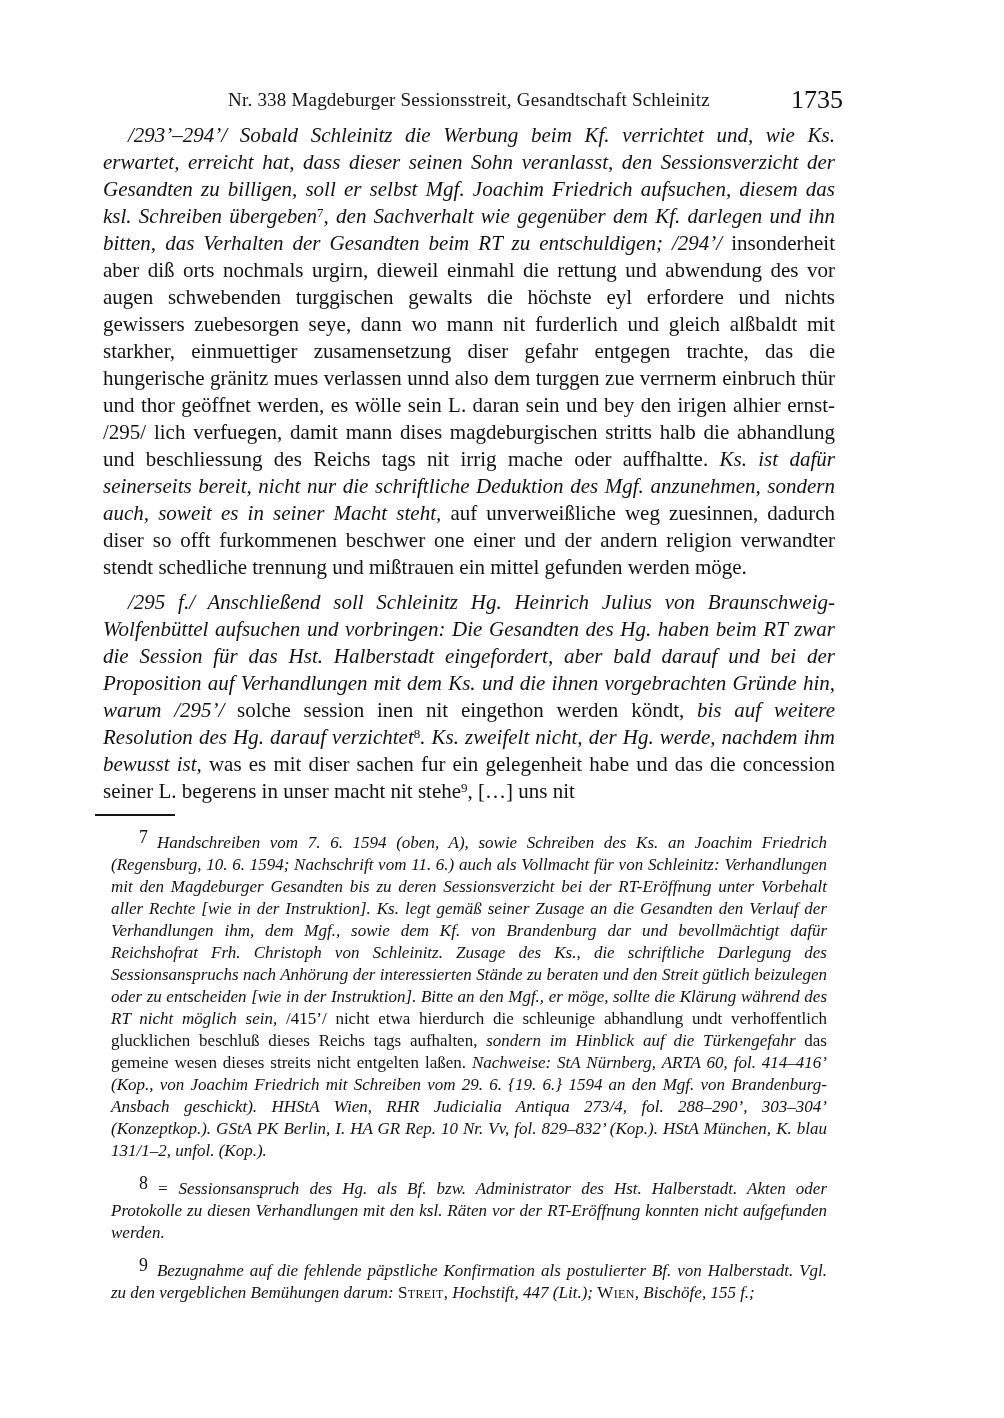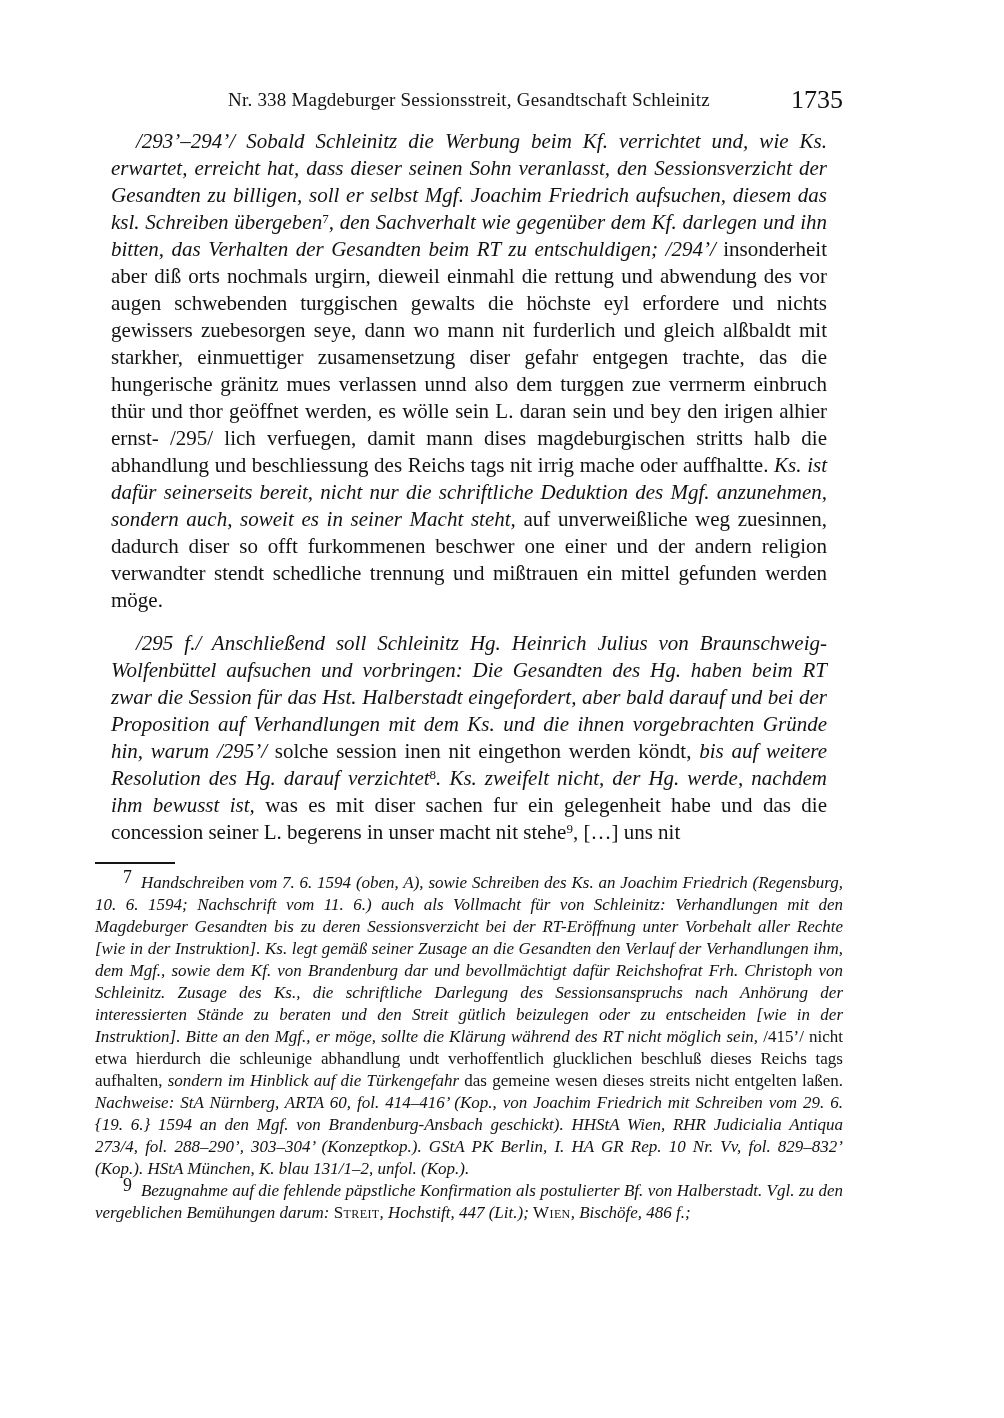--- a/index.html
+++ b/index.html
@@ -43,21 +43,21 @@
     bottom: -1px;
     font-size: 26px;
     line-height: 26px;
   }
   .main {
     font-size: 21px;
     line-height: 27px;
     text-align: justify;
   }
   .para {
-    margin: 16px;
+    margin: 8px;
     text-indent: 25px;
     font-family: Liberation Serif, serif;
   }
   .seg-i { font-style: italic; }
   .seg-r { font-style: normal; }
   .seg-sup {
     font-style: normal;
     font-size: 0.62em;
     vertical-align: 0.5em;
     line-height: 0;
@@ -72,21 +72,21 @@
     height: 0;
     border-top: 2px solid #141414;
     margin: 9px 0 8px 0;
   }
   .footnotes {
     font-size: 17px;
     line-height: 22px;
     text-align: justify;
   }
   .fn {
-    margin: 0;
+    margin: 16px;
     text-indent: 28px;
   }
   .fn-num {
     font-style: normal;
     font-size: 1.05em;
     position: relative;
     top: -0.28em;
     padding-right: 9px;
     line-height: 0;
   }
@@ -103,16 +103,17 @@
 
   <div class="main">
     <p class="para"><span class="seg-i">/293’–294’/ Sobald Schleinitz die Werbung beim Kf. verrichtet und, wie Ks. erwartet, erreicht hat, dass dieser seinen Sohn veranlasst, den Sessionsverzicht der Gesandten zu billigen, soll er selbst Mgf. Joachim Friedrich aufsuchen, diesem das ksl. Schreiben übergeben</span><span class="seg-sup">7</span><span class="seg-i">, den Sachverhalt wie gegenüber dem Kf. darlegen und ihn bitten, das Verhalten der Gesandten beim RT zu entschuldigen; /294’/ </span><span class="seg-r">insonderheit aber diß orts nochmals urgirn, dieweil einmahl die rettung und abwendung des vor augen schwebenden turggischen gewalts die höchste eyl erfordere und nichts gewissers zuebesorgen seye, dann wo mann nit furderlich und gleich alßbaldt mit starkher, einmuettiger zusamensetzung diser gefahr entgegen trachte, das die hungerische gränitz mues verlassen unnd also dem turggen zue verrnerm einbruch thür und thor geöffnet werden, es wölle sein L. daran sein und bey den irigen alhier ernst- /295/ lich verfuegen, damit mann dises magdeburgischen stritts halb die abhandlung und beschliessung des Reichs tags nit irrig mache oder auffhaltte. </span><span class="seg-i">Ks. ist dafür seinerseits bereit, nicht nur die schriftliche Deduktion des Mgf. anzunehmen, sondern auch, soweit es in seiner Macht steht, </span><span class="seg-r">auf unverweißliche weg zuesinnen, dadurch diser so offt furkommenen beschwer one einer und der andern religion verwandter stendt schedliche trennung und mißtrauen ein mittel gefunden werden möge.</span></p>
     <p class="para"><span class="seg-i">/295 f./ Anschließend soll Schleinitz Hg. Heinrich Julius von Braunschweig-Wolfenbüttel aufsuchen und vorbringen: Die Gesandten des Hg. haben beim RT zwar die Session für das Hst. Halberstadt eingefordert, aber bald darauf und bei der Proposition auf Verhandlungen mit dem Ks. und die ihnen vorgebrachten Gründe hin, warum /295’/ </span><span class="seg-r">solche session inen nit eingethon werden köndt, </span><span class="seg-i">bis auf weitere Resolution des Hg. darauf verzichtet</span><span class="seg-sup">8</span><span class="seg-i">. Ks. zweifelt nicht, der Hg. werde, nachdem ihm bewusst ist, </span><span class="seg-r">was es mit diser sachen fur ein gelegenheit habe und das die concession seiner L. begerens in unser macht nit stehe</span><span class="seg-sup">9</span><span class="seg-r">, […] uns nit</span></p>
   </div>
 
   <div class="fn-rule"></div>
 
   <div class="footnotes">
     <p class="fn"><span class="fn-num">7</span><span><span class="seg-i">Handschreiben vom 7. 6. 1594 (oben, A), sowie Schreiben des Ks. an Joachim Friedrich (Regensburg, 10. 6. 1594; Nachschrift vom 11. 6.) auch als Vollmacht für von Schleinitz: Verhandlungen mit den Magdeburger Gesandten bis zu deren Sessionsverzicht bei der RT-Eröffnung unter Vorbehalt aller Rechte [wie in der Instruktion]. Ks. legt gemäß seiner Zusage an die Gesandten den Verlauf der Verhandlungen ihm, dem Mgf., sowie dem Kf. von Brandenburg dar und bevollmächtigt dafür Reichshofrat Frh. Christoph von Schleinitz. Zusage des Ks., die schriftliche Darlegung des Sessionsanspruchs nach Anhörung der interessierten Stände zu beraten und den Streit gütlich beizulegen oder zu entscheiden [wie in der Instruktion]. Bitte an den Mgf., er möge, sollte die Klärung während des RT nicht möglich sein, </span><span class="seg-r">/415’/ nicht etwa hierdurch die schleunige abhandlung undt verhoffentlich glucklichen beschluß dieses Reichs tags aufhalten, </span><span class="seg-i">sondern im Hinblick auf die Türkengefahr </span><span class="seg-r">das gemeine wesen dieses streits nicht entgelten laßen. </span><span class="seg-i">Nachweise: StA Nürnberg, ARTA 60, fol. 414–416’ (Kop., von Joachim Friedrich mit Schreiben vom 29. 6. {19. 6.} 1594 an den Mgf. von Brandenburg-Ansbach geschickt). HHStA Wien, RHR Judicialia Antiqua 273/4, fol. 288–290’, 303–304’ (Konzeptkop.). GStA PK Berlin, I. HA GR Rep. 10 Nr. Vv, fol. 829–832’ (Kop.). HStA München, K. blau 131/1–2, unfol. (Kop.).</span></span></p>
-    <p class="fn"><span class="fn-num">9</span><span><span class="seg-i">Bezugnahme auf die fehlende päpstliche Konfirmation als postulierter Bf. von Halberstadt. Vgl. zu den vergeblichen Bemühungen darum: </span><span class="seg-sc">Streit</span><span class="seg-i">, Hochstift, 447 (Lit.); </span><span class="seg-sc">Wien</span><span class="seg-i">, Bischöfe, 486 f.;</span></span></p>
+    <p class="fn"><span class="fn-num">8</span><span><span class="seg-i">= Sessionsanspruch des Hg. als Bf. bzw. Administrator des Hst. Halberstadt. Akten oder Protokolle zu diesen Verhandlungen mit den ksl. Räten vor der RT-Eröffnung konnten nicht aufgefunden werden.</span></span></p>
+    <p class="fn"><span class="fn-num">9</span><span><span class="seg-i">Bezugnahme auf die fehlende päpstliche Konfirmation als postulierter Bf. von Halberstadt. Vgl. zu den vergeblichen Bemühungen darum: </span><span class="seg-sc">Streit</span><span class="seg-i">, Hochstift, 447 (Lit.); </span><span class="seg-sc">Wien</span><span class="seg-i">, Bischöfe, 155 f.;</span></span></p>
   </div>
 
 </div>
 
 </body></html>

